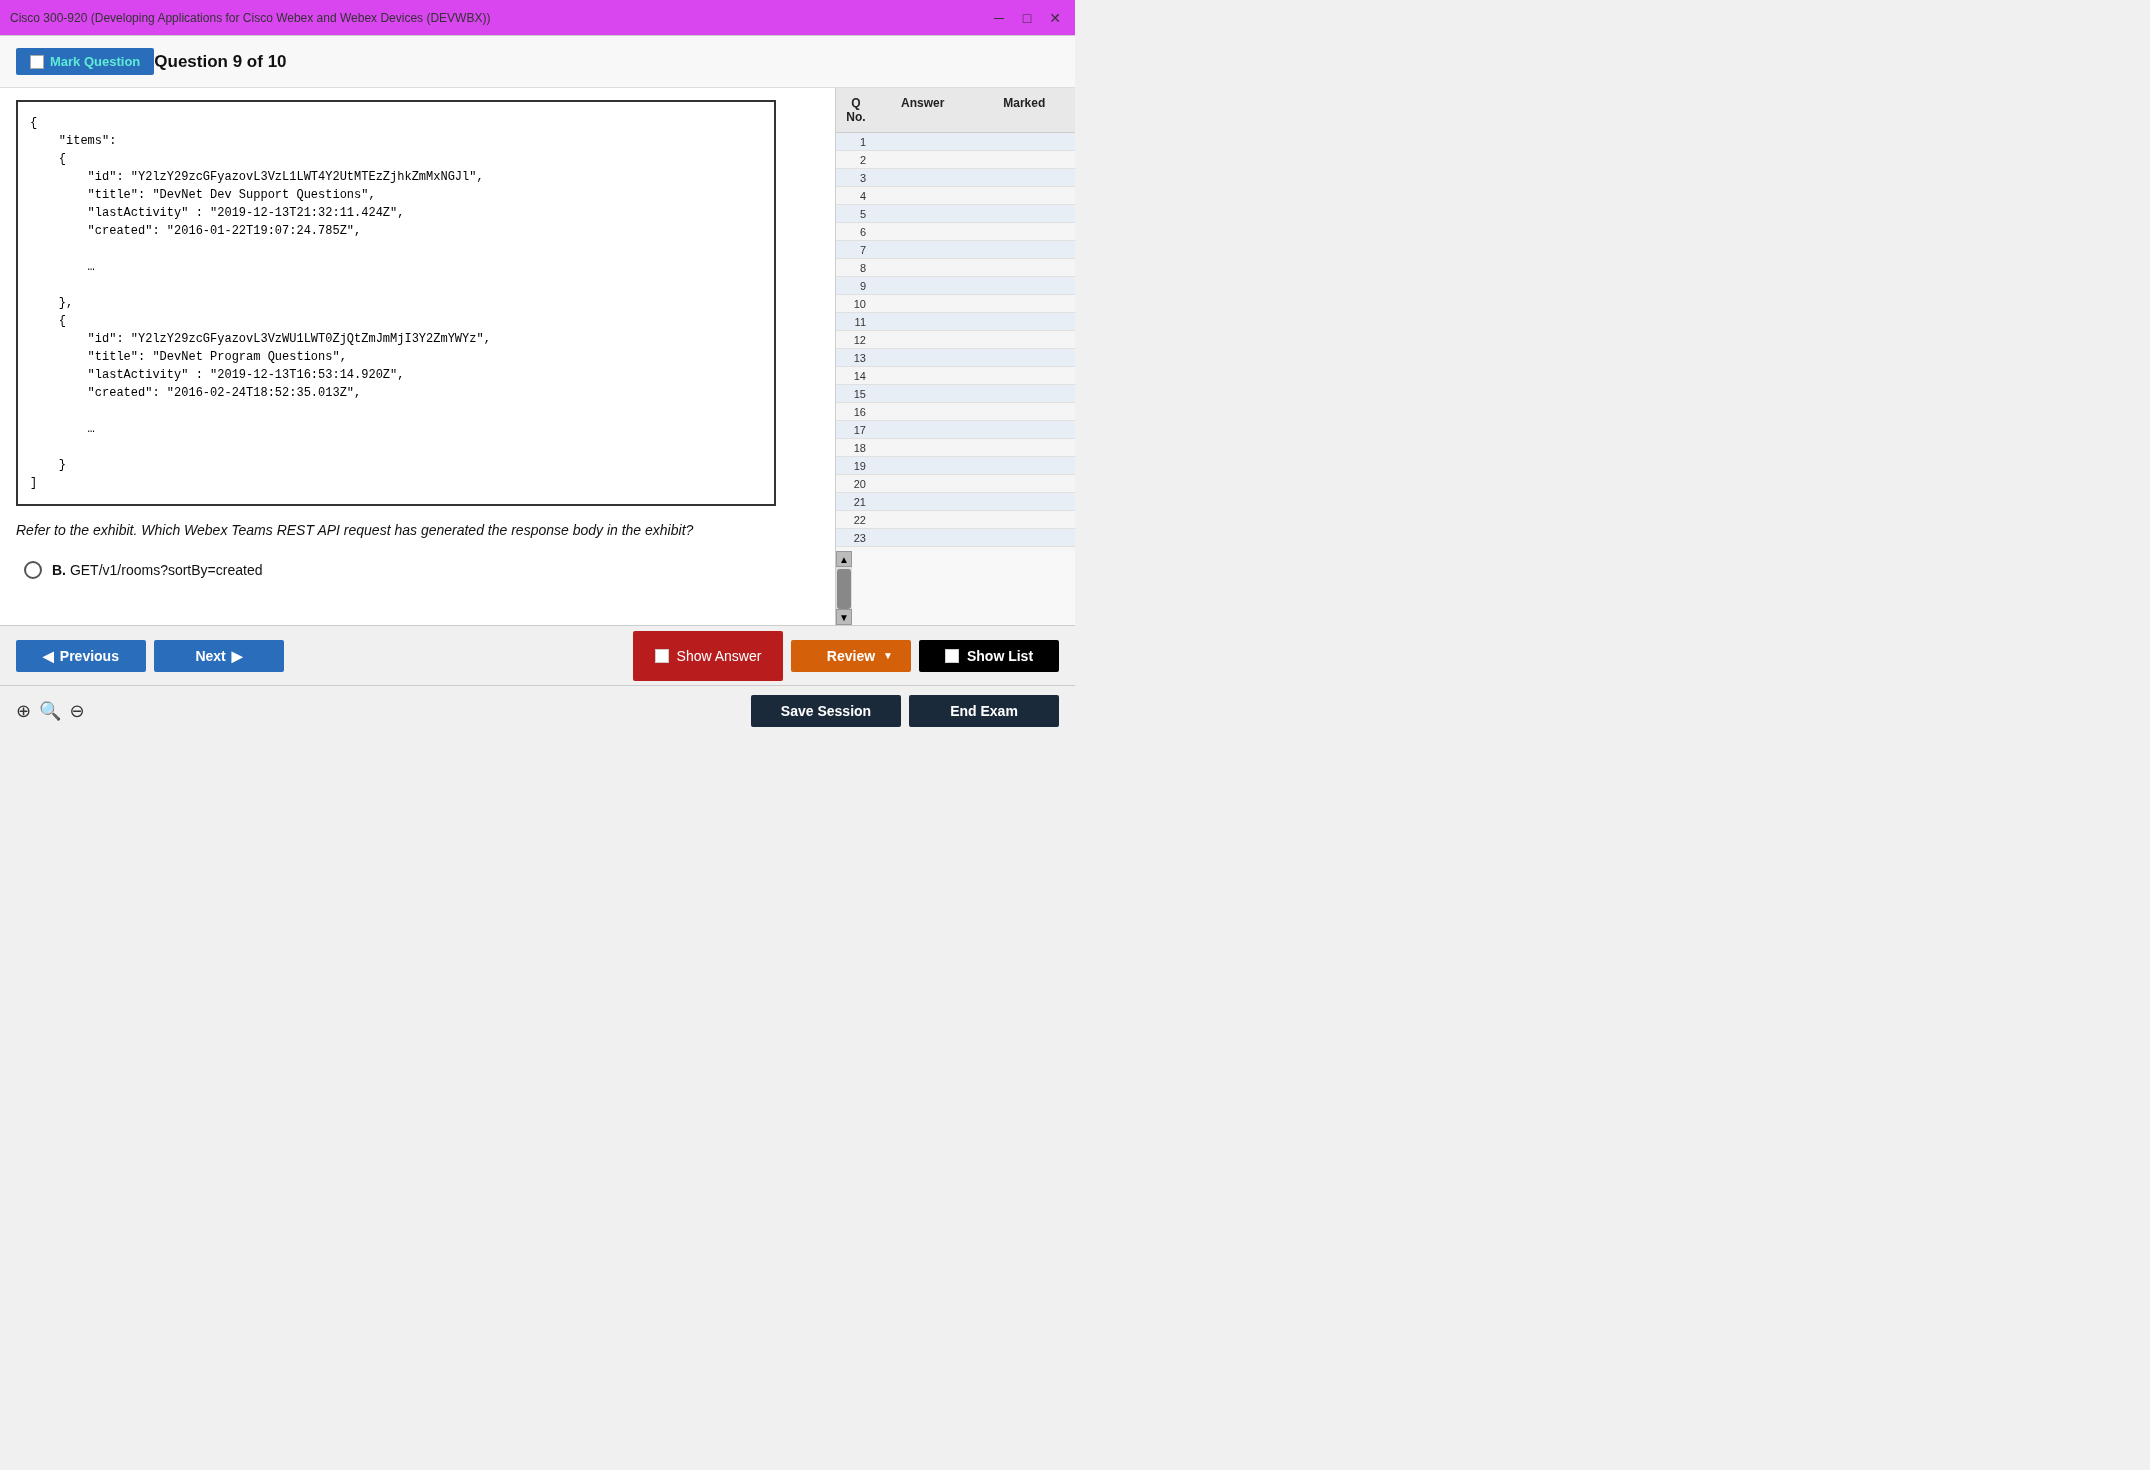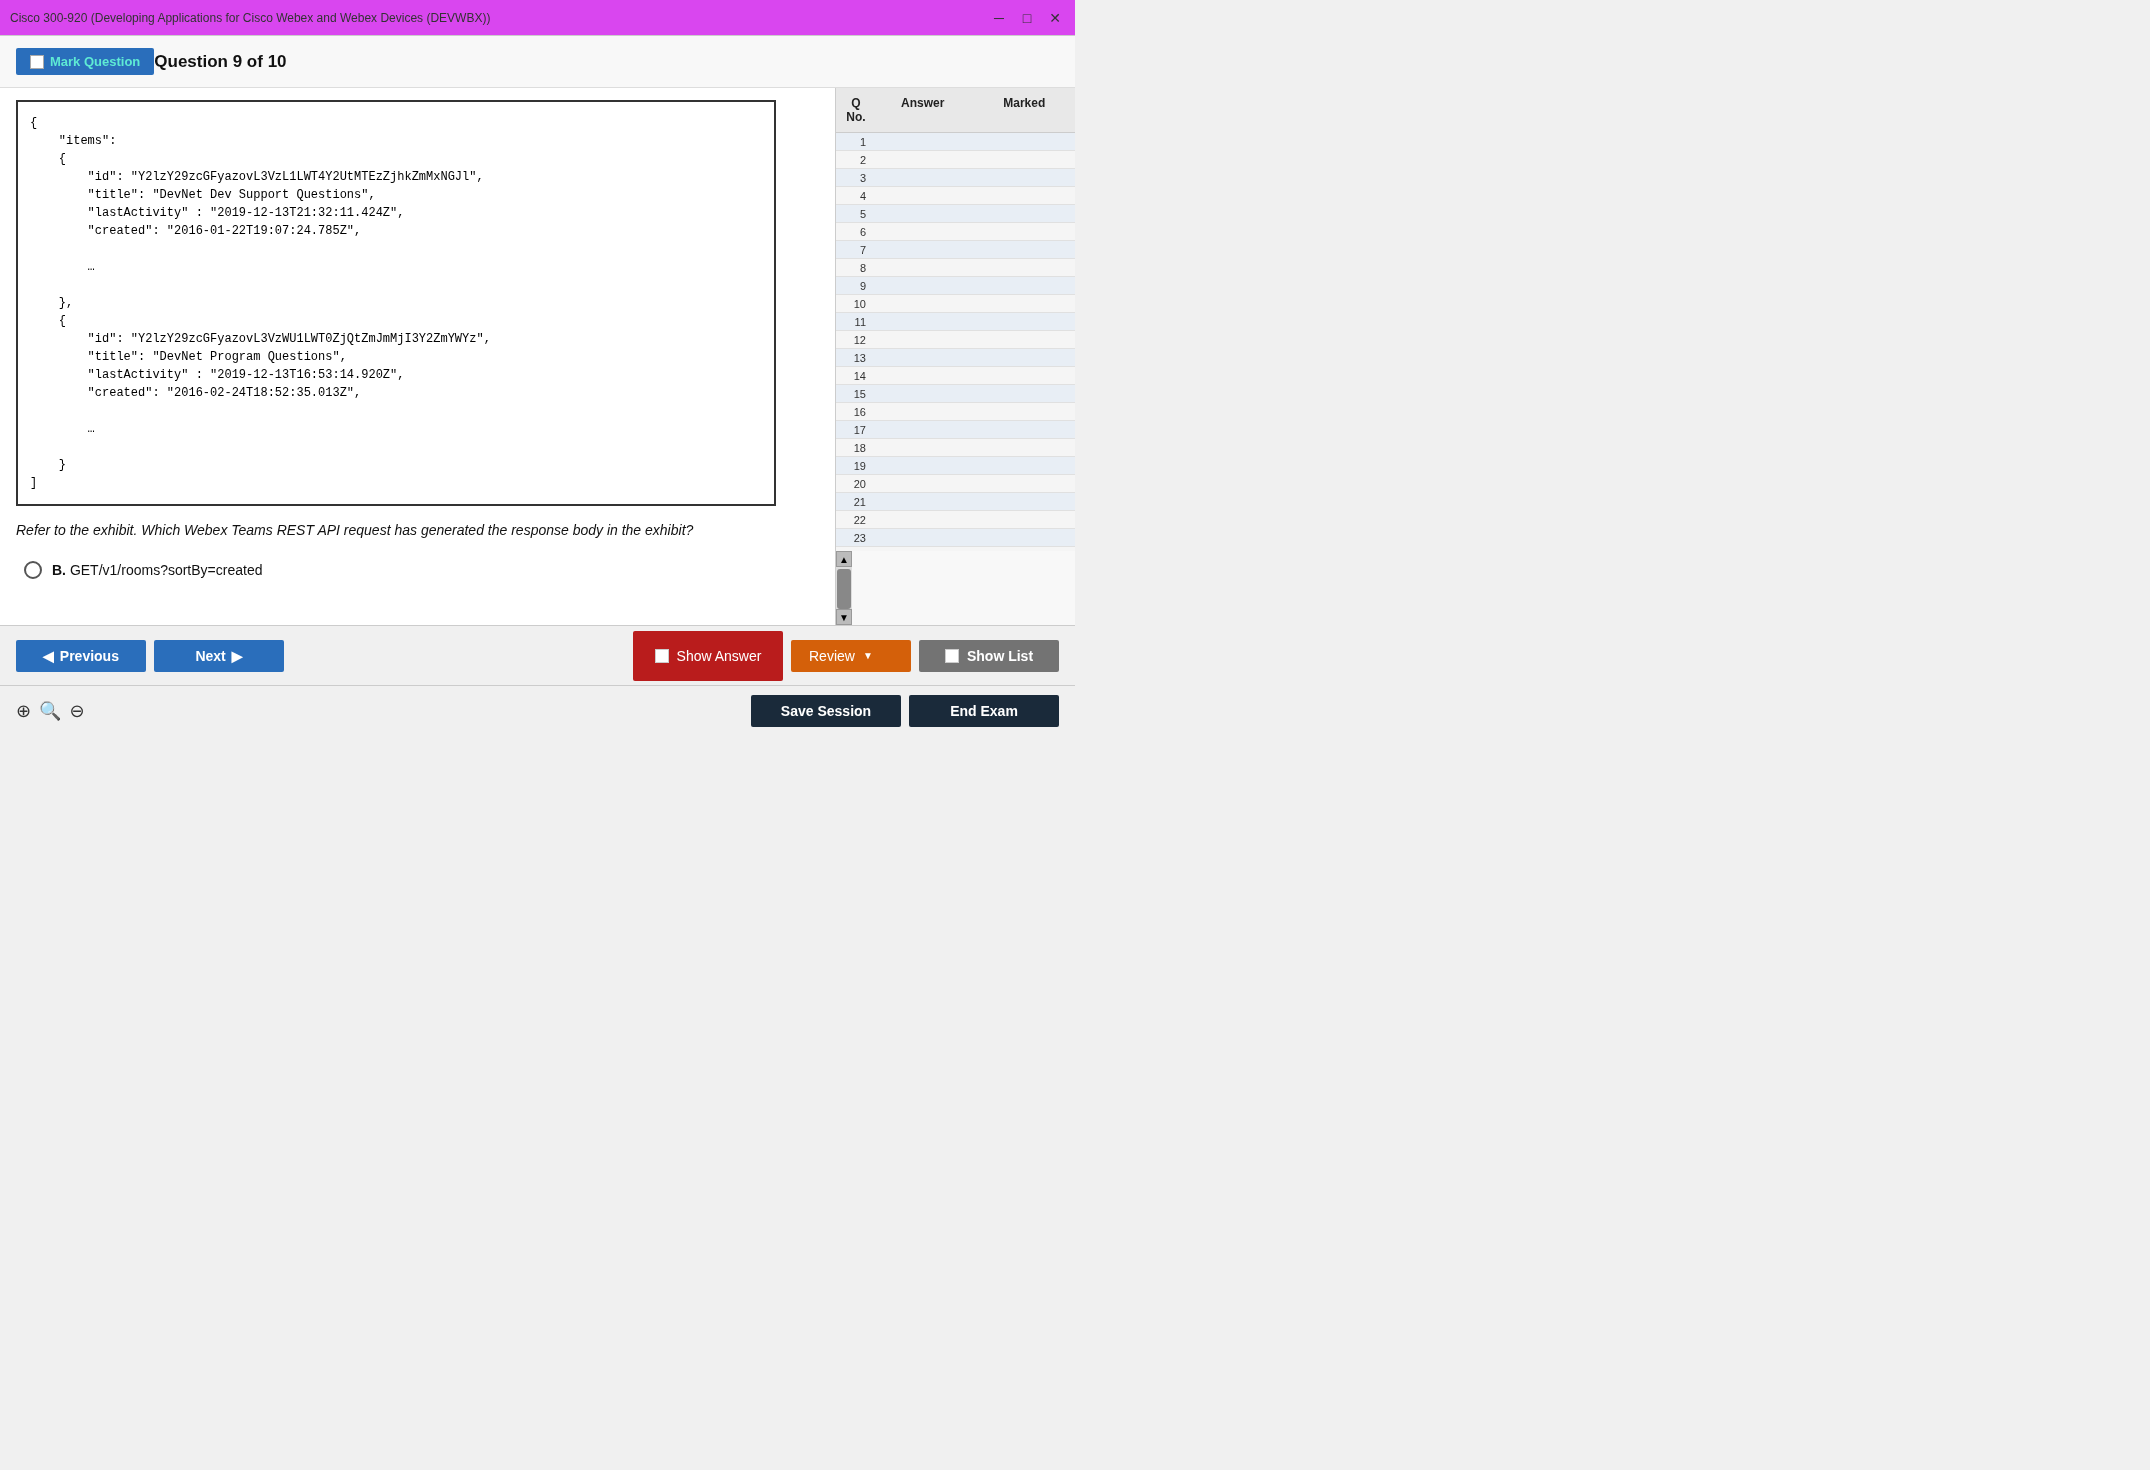--- a/index.html
+++ b/index.html
@@ -209,31 +209,31 @@
       gap: 8px;
       min-width: 150px;
       justify-content: center;
     }
     .btn-review {
       background: #d4600a;
       color: white;
       border: none;
       padding: 8px 18px;
       font-size: 14px;
-      font-weight: normal;
+      font-weight: bold;
       cursor: pointer;
       border-radius: 2px;
       display: flex;
       align-items: center;
       gap: 8px;
       min-width: 120px;
-      justify-content: flex-start;
+      justify-content: flex-end;
     }
     .btn-show-list {
-      background: #737373;
+      background: #000000;
       color: white;
       border: none;
       padding: 8px 18px;
       font-size: 14px;
       font-weight: bold;
       cursor: pointer;
       border-radius: 2px;
       display: flex;
       align-items: center;
       gap: 8px;

